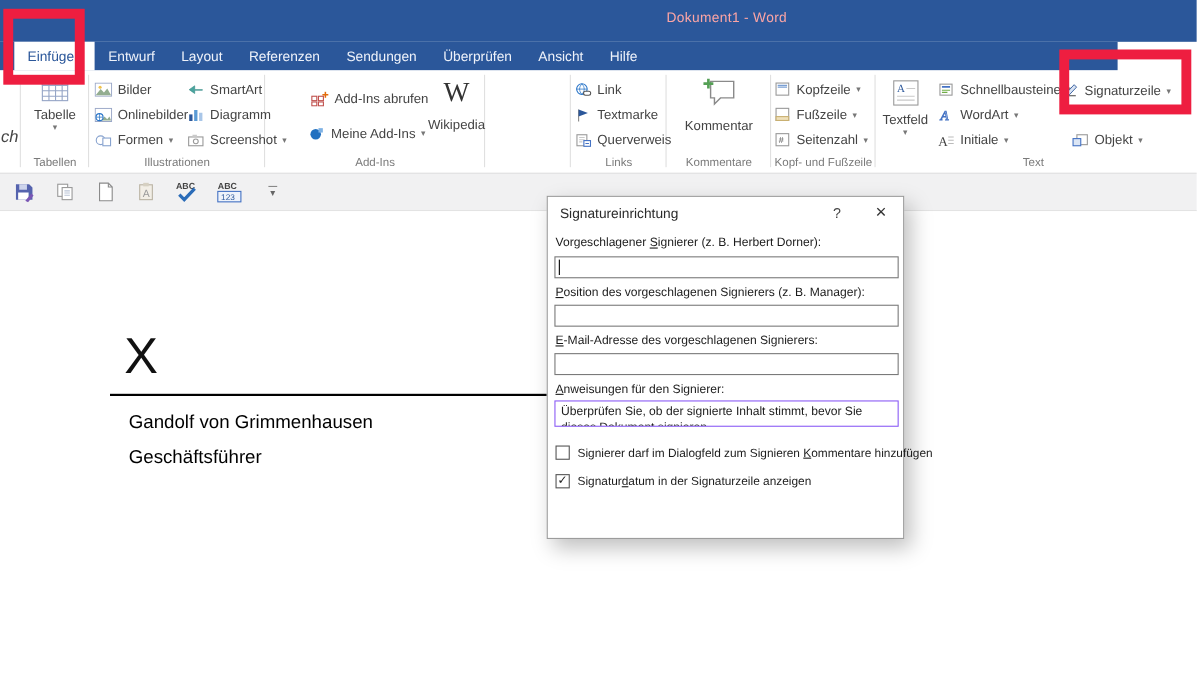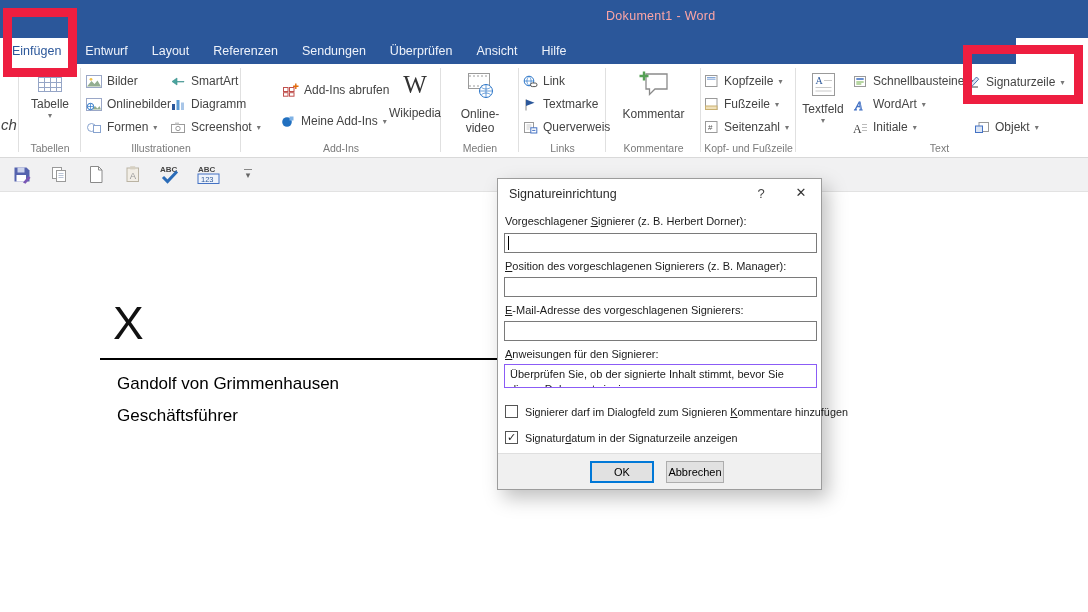--- a/index.html
+++ b/index.html
@@ -5,21 +5,21 @@
   * { margin:0; padding:0; box-sizing:border-box; }
   body { font-family:"Liberation Sans", sans-serif; background:#fff; }
   #screen { position:relative; width:1088px; height:612px; background:#fff; overflow:hidden; }
 
   
   .titlebar { position:absolute; left:0; top:0; width:1088px; height:38px; background:#2b579a; }
   .apptitle { position:absolute; left:595px; top:9px; font-size:12.5px; color:#fca5a5; letter-spacing:.3px;margin-left:11px; }
 
   
   .tabrow { position:absolute; left:0; top:38px; width:1016px; height:26px; background:#2b579a;
-            display:flex; align-items:stretch; color:#eef2fa; font-size:12.5px; }
+            display:flex; align-items:stretch; padding-left:13px; color:#eef2fa; font-size:12.5px; }
   .tab { padding:0 12px; display:flex; align-items:center; white-space:nowrap; cursor:default; }
   .tab.sel { background:#fff; color:#2b579a; }
   .tellme { display:flex; align-items:center; gap:8px; margin-left:16px; white-space:nowrap; }
 
   
   .ribbon { position:absolute; left:0; top:64px; width:1088px; height:94px; background:#fff;
             border-bottom:1px solid #d9d9d9; color:#444; }
   .grp { position:absolute; top:0; height:93px; }
   .grplabel { position:absolute; left:-20px; right:-20px; bottom:3px; text-align:center;
               font-size:10.5px; color:#7a7a7a; white-space:nowrap; }
@@ -190,34 +190,20 @@
         <span>Meine Add-Ins</span>
         <span class="dd">▾</span>
       </div>
       <div class="bb" style="left:140px;width:66px;top:6px">
         <div class="serif" style="font-size:25px;color:#333;line-height:30px">W</div>
         <div style="margin-top:6px">Wikipedia</div>
       </div>
       <div class="grplabel">Add-Ins</div>
     </div>
 
-    <div class="grp" style="left:442px;width:76px">
-      <div class="bb" style="left:0;width:76px;top:6px">
-        <svg width="30" height="30" viewBox="0 0 30 30">
-          <rect x="3.5" y="3.5" width="21" height="15" fill="#fff" stroke="#9a9a9a"></rect>
-          <path d="M4 6h20" stroke="#9a9a9a" stroke-dasharray="2 2"></path>
-          <path d="M4 16h20" stroke="#9a9a9a" stroke-dasharray="2 2"></path>
-          <circle cx="21" cy="21" r="6.5" fill="#fff" stroke="#2b76c9"></circle>
-          <path d="M14.5 21h13M21 14.5v13M16.5 17.5c3 2 6 2 9 0M16.5 24.5c3-2 6-2 9 0" fill="none" stroke="#2b76c9" stroke-width=".7"></path>
-        </svg>
-        <div style="margin-top:4px">Online-</div>
-        <div>video</div>
-      </div>
-      <div class="grplabel">Medien</div>
-    </div>
 
     <div class="grp" style="left:520px;width:85px">
       <div class="sb" style="left:2px;top:8px">
         <svg width="16" height="13" viewBox="0 0 16 13">
           <circle cx="7" cy="6" r="4.8" fill="#fff" stroke="#2b76c9"></circle>
           <path d="M2.2 6h9.6M7 1.2c-2.8 3-2.8 6.6 0 9.6M7 1.2c2.8 3 2.8 6.6 0 9.6" fill="none" stroke="#2b76c9" stroke-width=".7"></path>
           <rect x="8.5" y="8" width="6.5" height="3.6" rx="1.8" fill="#fff" stroke="#555"></rect>
         </svg>
         <span>Link</span>
       </div>
@@ -406,22 +392,18 @@
 
     <div class="cbrow" style="top:226px">
       <span class="cbx"></span>
       <span><span>Signierer darf im Dialogfeld zum Signieren </span><span class="ak">K</span><span>ommentare hinzufügen</span></span>
     </div>
     <div class="cbrow" style="top:252px">
       <span class="cbx">✓</span>
       <span><span>Signatur</span><span class="ak">d</span><span>atum in der Signaturzeile anzeigen</span></span>
     </div>
 
-    <div class="dfoot">
-      <button class="btn" id="okbtn">OK</button>
-      <button class="btn" id="cancelbtn">Abbrechen</button>
-    </div>
   </div>
 
   <div class="hl" id="hl-insert"></div>
   <div class="hl" id="hl-signature"></div>
 
 </div>
 
 </body></html>

